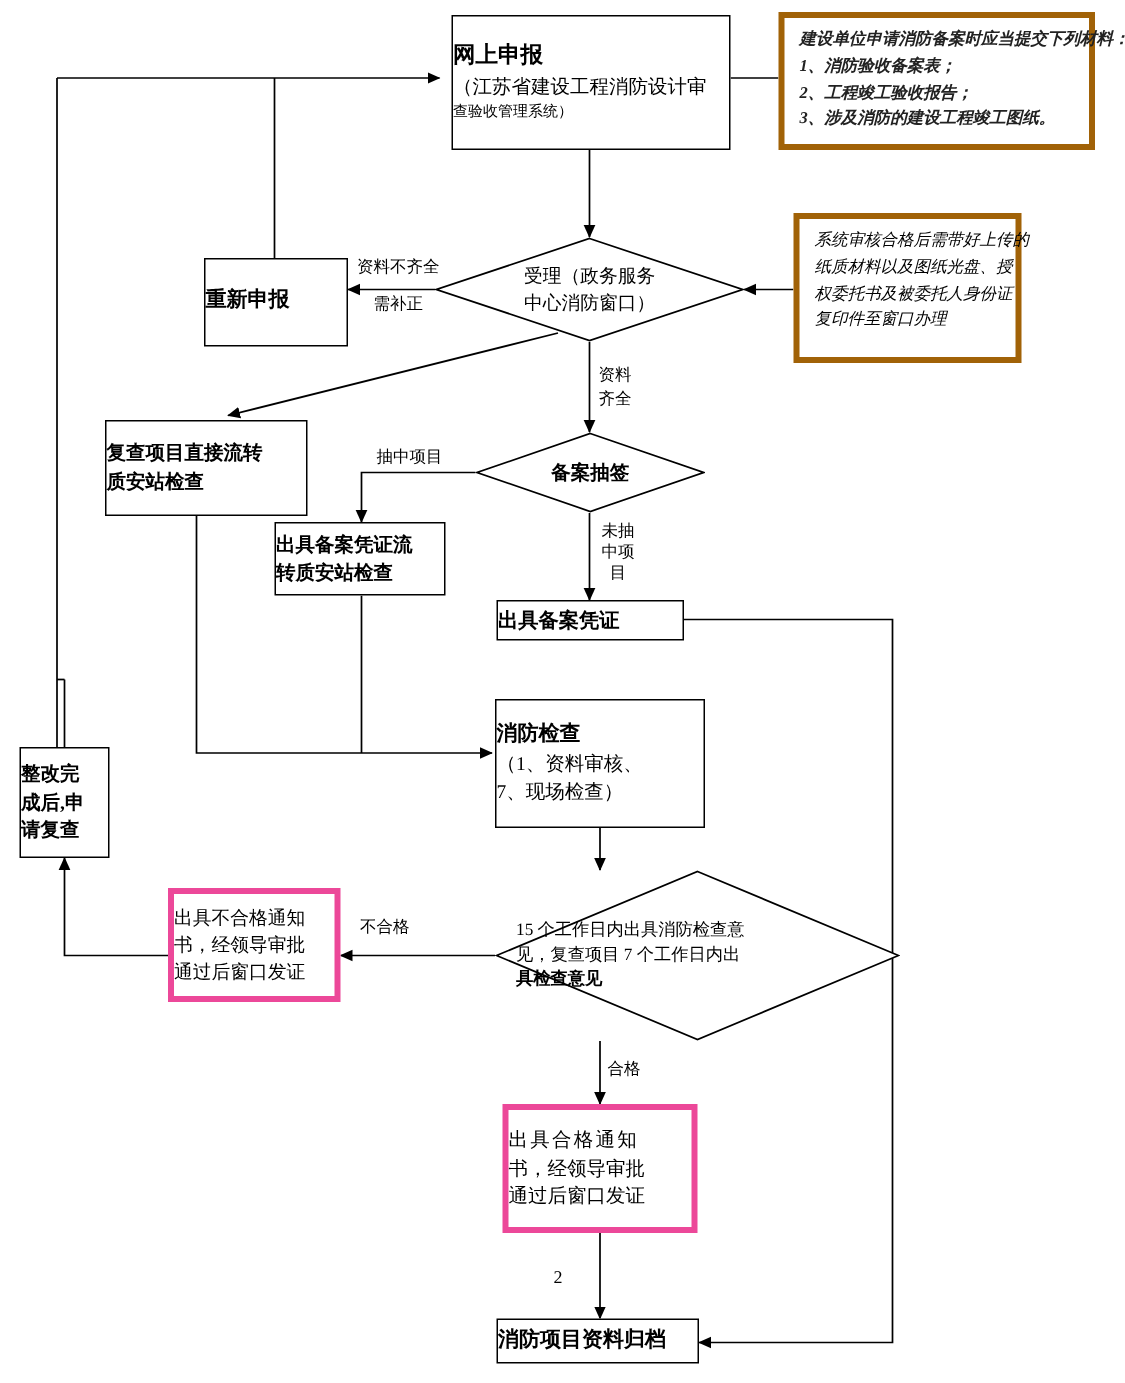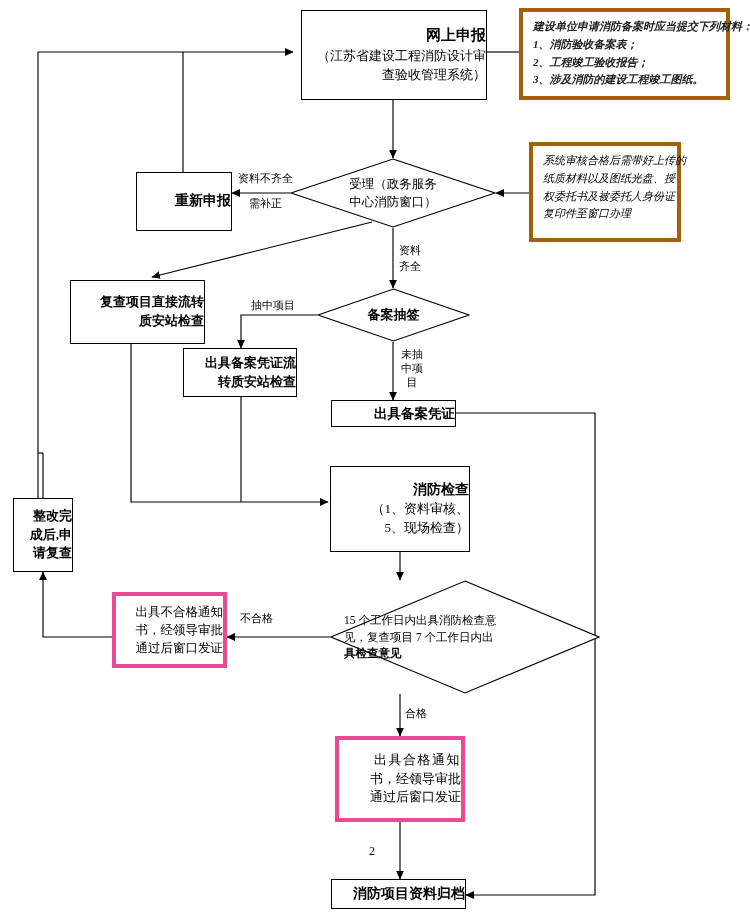--- a/index.html
+++ b/index.html
@@ -24,21 +24,21 @@
     top: 0;
     width: 750px;
     height: 922px;
     pointer-events: none;
   }
   .node {
     position: absolute;
     box-sizing: border-box;
     display: flex;
     flex-direction: column;
-    align-items: flex-end;
+    align-items: flex-start;
     justify-content: center;
     text-align: center;
     background: #ffffff;
   }
   .rect {
     border: 4px solid #ec4899;
   }
   .rect.heavy {
     border: 1.6px solid #000000;
   }
@@ -147,21 +147,21 @@
       <line x1="400" y1="694" x2="400" y2="736" marker-end="url(#ah)"></line>
 
       <line x1="400" y1="822" x2="400" y2="879" marker-end="url(#ah)"></line>
 
     </g>
   </svg>
 
   <div class="node rect heavy" style="left:301px; top:10px; width:186px; height:90px; font-size:14px;">
     <span class="ln" style="font-weight:bold;font-size:15px;">网上申报</span>
     <span class="ln" style="font-size:13px;">（江苏省建设工程消防设计审</span>
-    <span class="ln" style="font-size:13px;">查验收管理系统）</span>
+    <span class="ln" style="font-size:10px;">查验收管理系统）</span>
   </div>
 
   <div class="note" style="left:519px; top:8px; width:211px; height:92px;">
     <span class="ln">建设单位申请消防备案时应当提交下列材料：</span>
     <span class="ln">1、消防验收备案表；</span>
     <span class="ln">2、工程竣工验收报告；</span>
     <span class="ln">3、涉及消防的建设工程竣工图纸。</span>
   </div>
 
   <div class="node rect heavy bold" style="left:136px; top:172px; width:96px; height:59px; font-size:14px;">
@@ -212,21 +212,21 @@
     <span class="ln">转质安站检查</span>
   </div>
 
   <div class="node rect heavy bold" style="left:331px; top:400px; width:125px; height:27px; font-size:13.5px;">
     <span class="ln">出具备案凭证</span>
   </div>
 
   <div class="node rect heavy" style="left:330px; top:466px; width:140px; height:86px; font-size:13px;">
     <span class="ln" style="font-weight:bold;font-size:14px;">消防检查</span>
     <span class="ln">（1、资料审核、</span>
-    <span class="ln">5、现场检查）</span>
+    <span class="ln">7、现场检查）</span>
   </div>
 
   <div class="node rect heavy bold" style="left:13px; top:498px; width:60px; height:74px; font-size:13px;">
     <span class="ln">整改完</span>
     <span class="ln">成后,申</span>
     <span class="ln">请复查</span>
   </div>
 
   <div class="node rect" style="left:112px; top:592px; width:115px; height:76px; font-size:12.5px;">
     <span class="ln">出具不合格通知</span>

